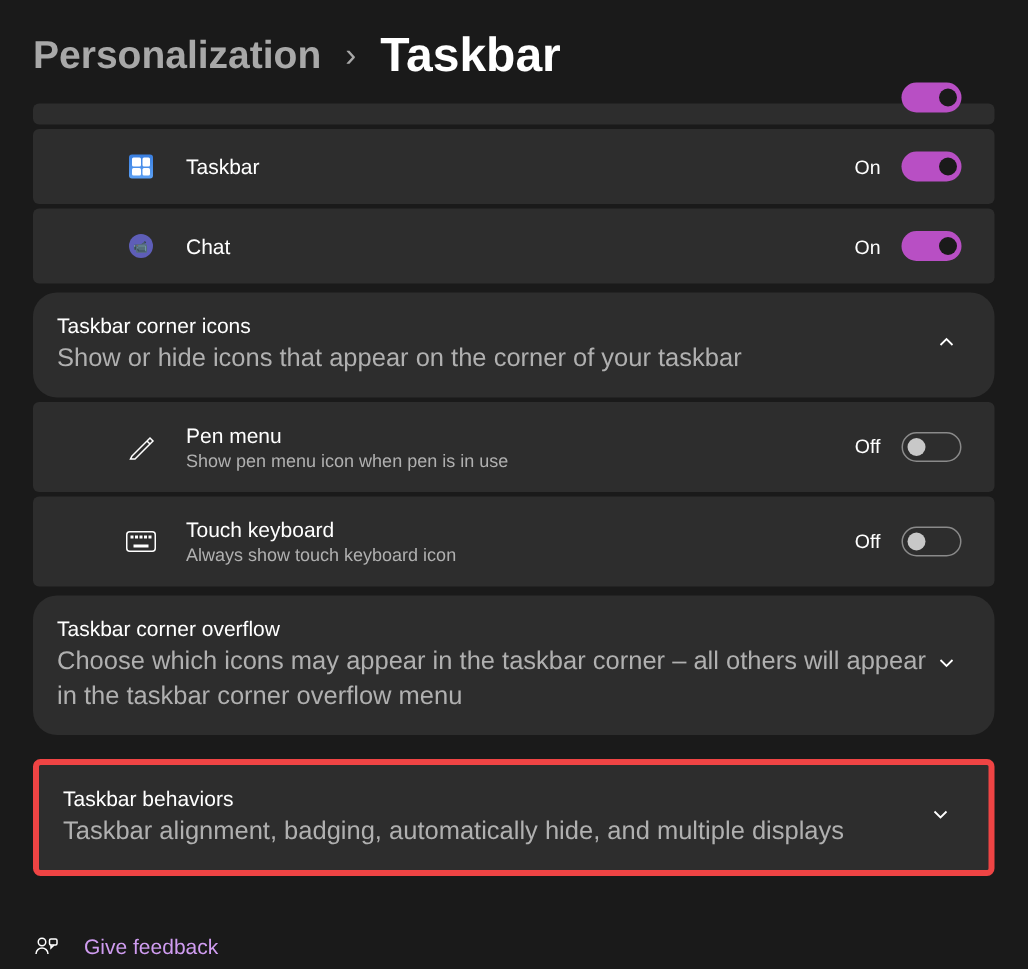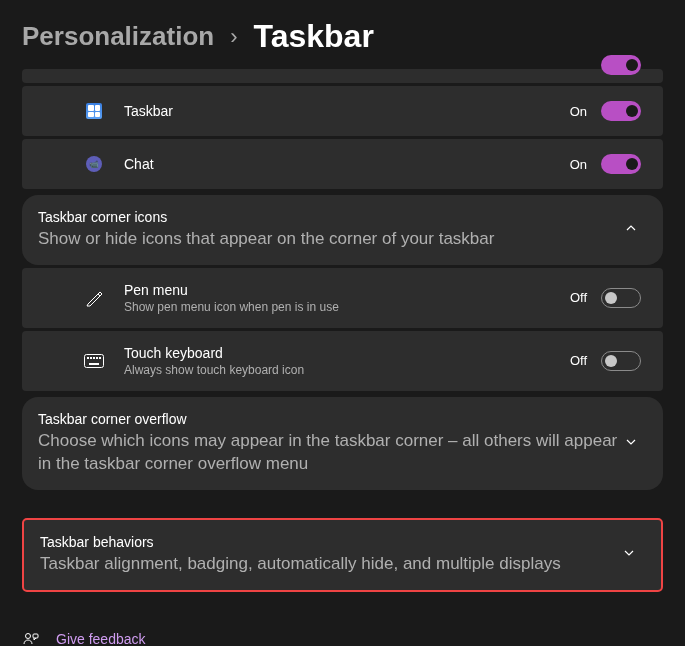--- a/index.html
+++ b/index.html
@@ -122,23 +122,23 @@
     }
     .section-header {
       background: #2d2d2d;
       border-radius: 16px;
       margin-bottom: 3px;
       padding: 14px 22px 14px 16px;
       display: flex;
       align-items: center;
     }
     .section-header.highlighted {
-      border: 2px solid #ef4444;
+      border: 4px solid #ef4444;
       border-radius: 5px;
-      margin-top: 28px;
+      margin-top: 16px;
       margin-bottom: 12px;
     }
     .section-text {
       flex: 1;
     }
     .section-title {
       font-size: 14px;
       color: #ffffff;
       margin-bottom: 3px;
     }

